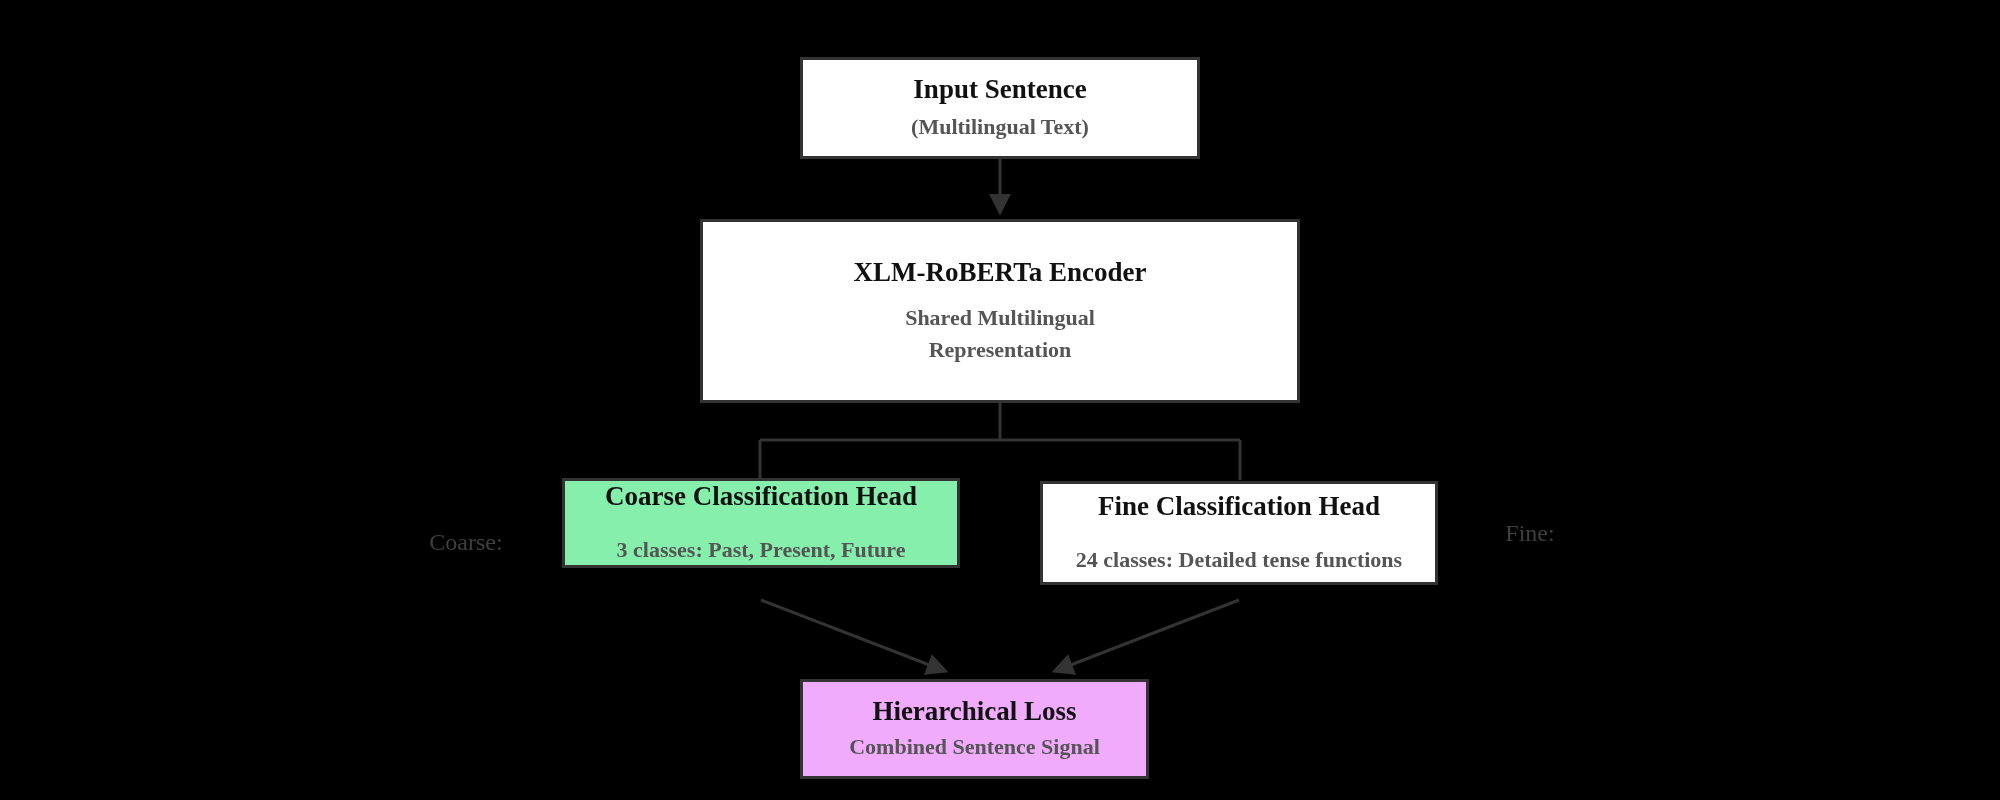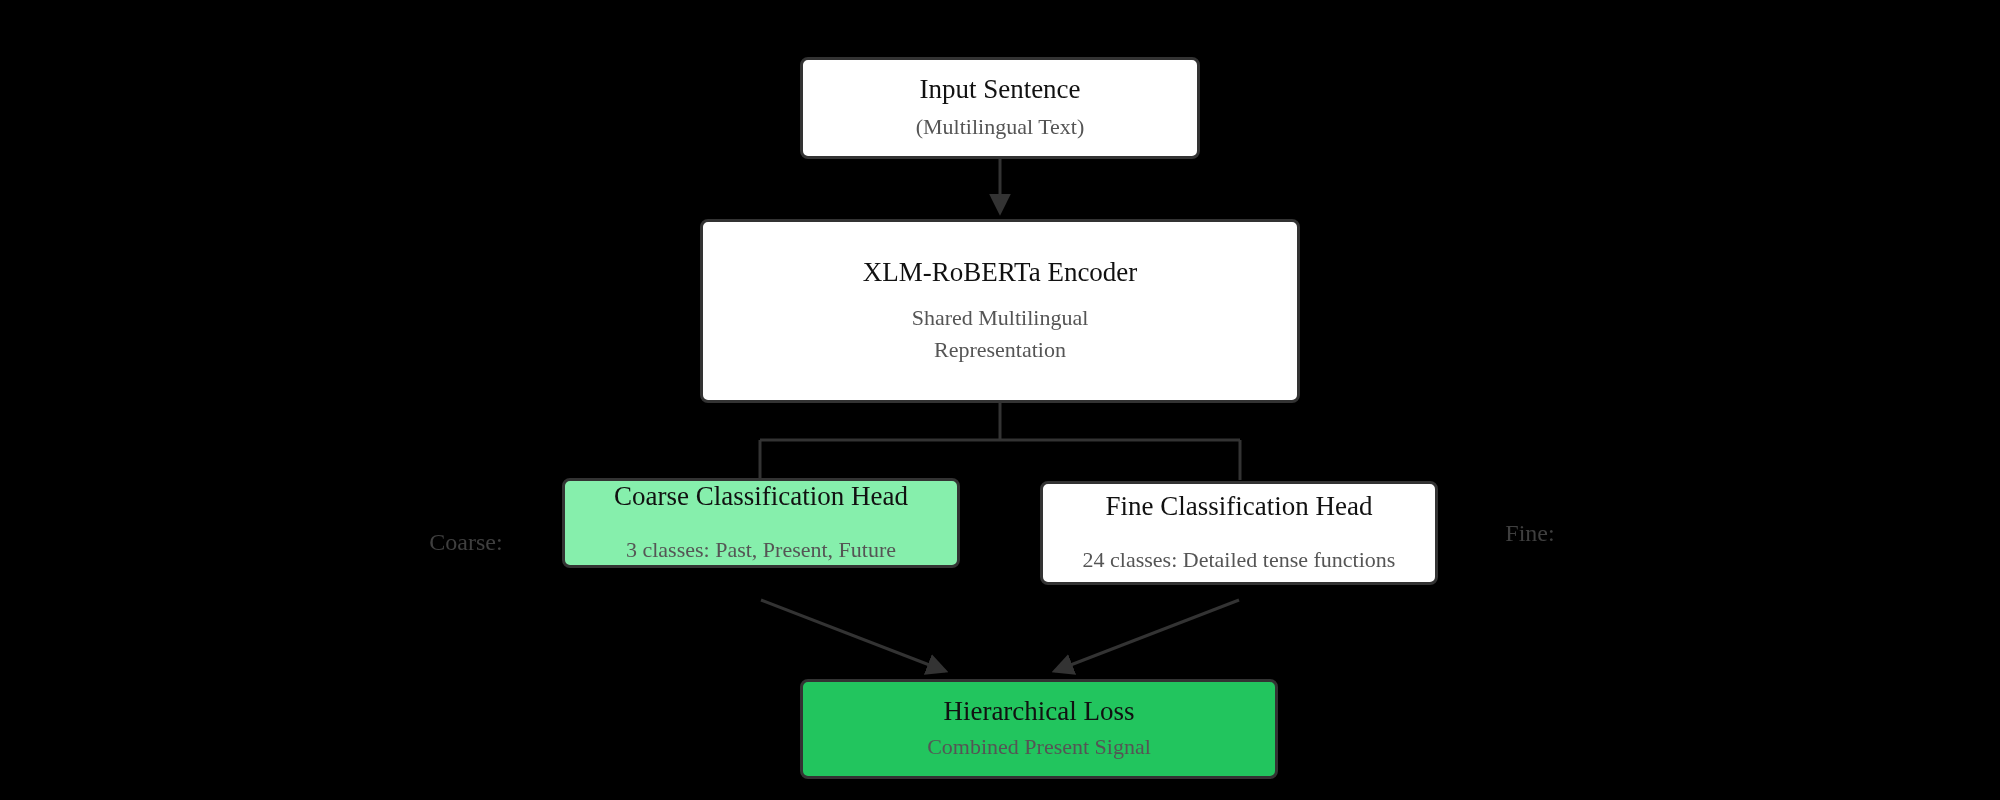--- a/index.html
+++ b/index.html
@@ -18,42 +18,43 @@
   }
   svg.connectors path.edge {
     stroke: #333333;
     stroke-width: 3;
     fill: none;
   }
   .node {
     position: absolute;
     box-sizing: border-box;
     border: 3px solid #333333;
-    border-radius: 8px;
+    border-radius: 0;
     display: flex;
     flex-direction: column;
     align-items: center;
     justify-content: center;
     text-align: center;
+    font-weight: bold;
   }
   .node .title {
     font-size: 27px;
     color: #111111;
     line-height: 1.2;
   }
   .node .subtitle {
     font-size: 22px;
     color: #555555;
     line-height: 1.45;
   }
   #node-input   { left: 800px;  top: 57px;  width: 400px; height: 102px; background: #ffffff; }
   #node-encoder { left: 700px;  top: 219px; width: 600px; height: 184px; background: #ffffff; }
   #node-coarse  { left: 562px;  top: 478px; width: 398px; height: 90px; background: #86efac; }
   #node-fine    { left: 1040px; top: 481px; width: 398px; height: 104px; background: #ffffff; }
-  #node-loss    { left: 800px;  top: 679px; width: 478px; height: 100px; background: #22c55e; }
+  #node-loss    { left: 800px;  top: 679px; width: 349px; height: 100px; background: #f0abfc; }
   #node-input .subtitle   { margin-top: 6px; }
   #node-encoder .subtitle { margin-top: 13px; }
   #node-coarse .subtitle  { margin-top: 22px; }
   #node-fine .subtitle    { margin-top: 22px; }
   #node-loss .subtitle    { margin-top: 4px; }
   .edge-label {
     position: absolute;
     transform: translate(-50%, -50%);
     font-size: 24px;
     color: #3f3f3f;
@@ -97,19 +98,19 @@
     <div class="subtitle">3 classes: Past, Present, Future</div>
   </div>
 
   <div class="node" id="node-fine">
     <div class="title">Fine Classification Head</div>
     <div class="subtitle">24 classes: Detailed tense functions</div>
   </div>
 
   <div class="node" id="node-loss">
     <div class="title">Hierarchical Loss</div>
-    <div class="subtitle">Combined Present Signal</div>
+    <div class="subtitle">Combined Sentence Signal</div>
   </div>
 
   <div class="edge-label" id="label-coarse">Coarse:</div>
   <div class="edge-label" id="label-fine">Fine:</div>
 
 </div>
 
 </body></html>

